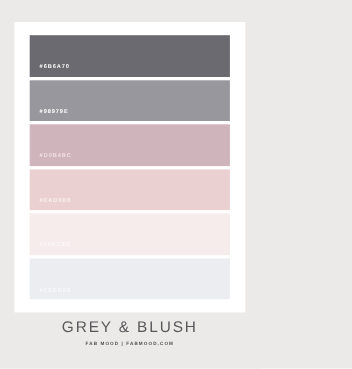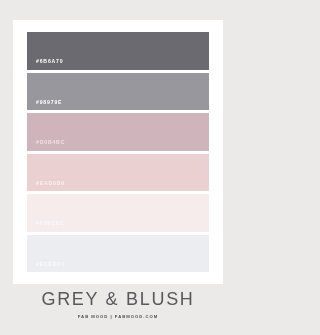--- a/index.html
+++ b/index.html
@@ -69,21 +69,21 @@
   .caption {
     position: absolute;
     left: 0;
     top: 290px;
     width: 236px;
     text-align: center;
   }
 
   .caption-title {
     font-family: "Liberation Sans", sans-serif;
-    font-size: 18px;
+    font-size: 14px;
     letter-spacing: 1.7px;
     color: #58585b;
     font-weight: 400;
     line-height: 1;
     white-space: nowrap;
   }
 
   .caption-credit {
     margin-top: 7px;
     font-family: "Liberation Sans", sans-serif;

